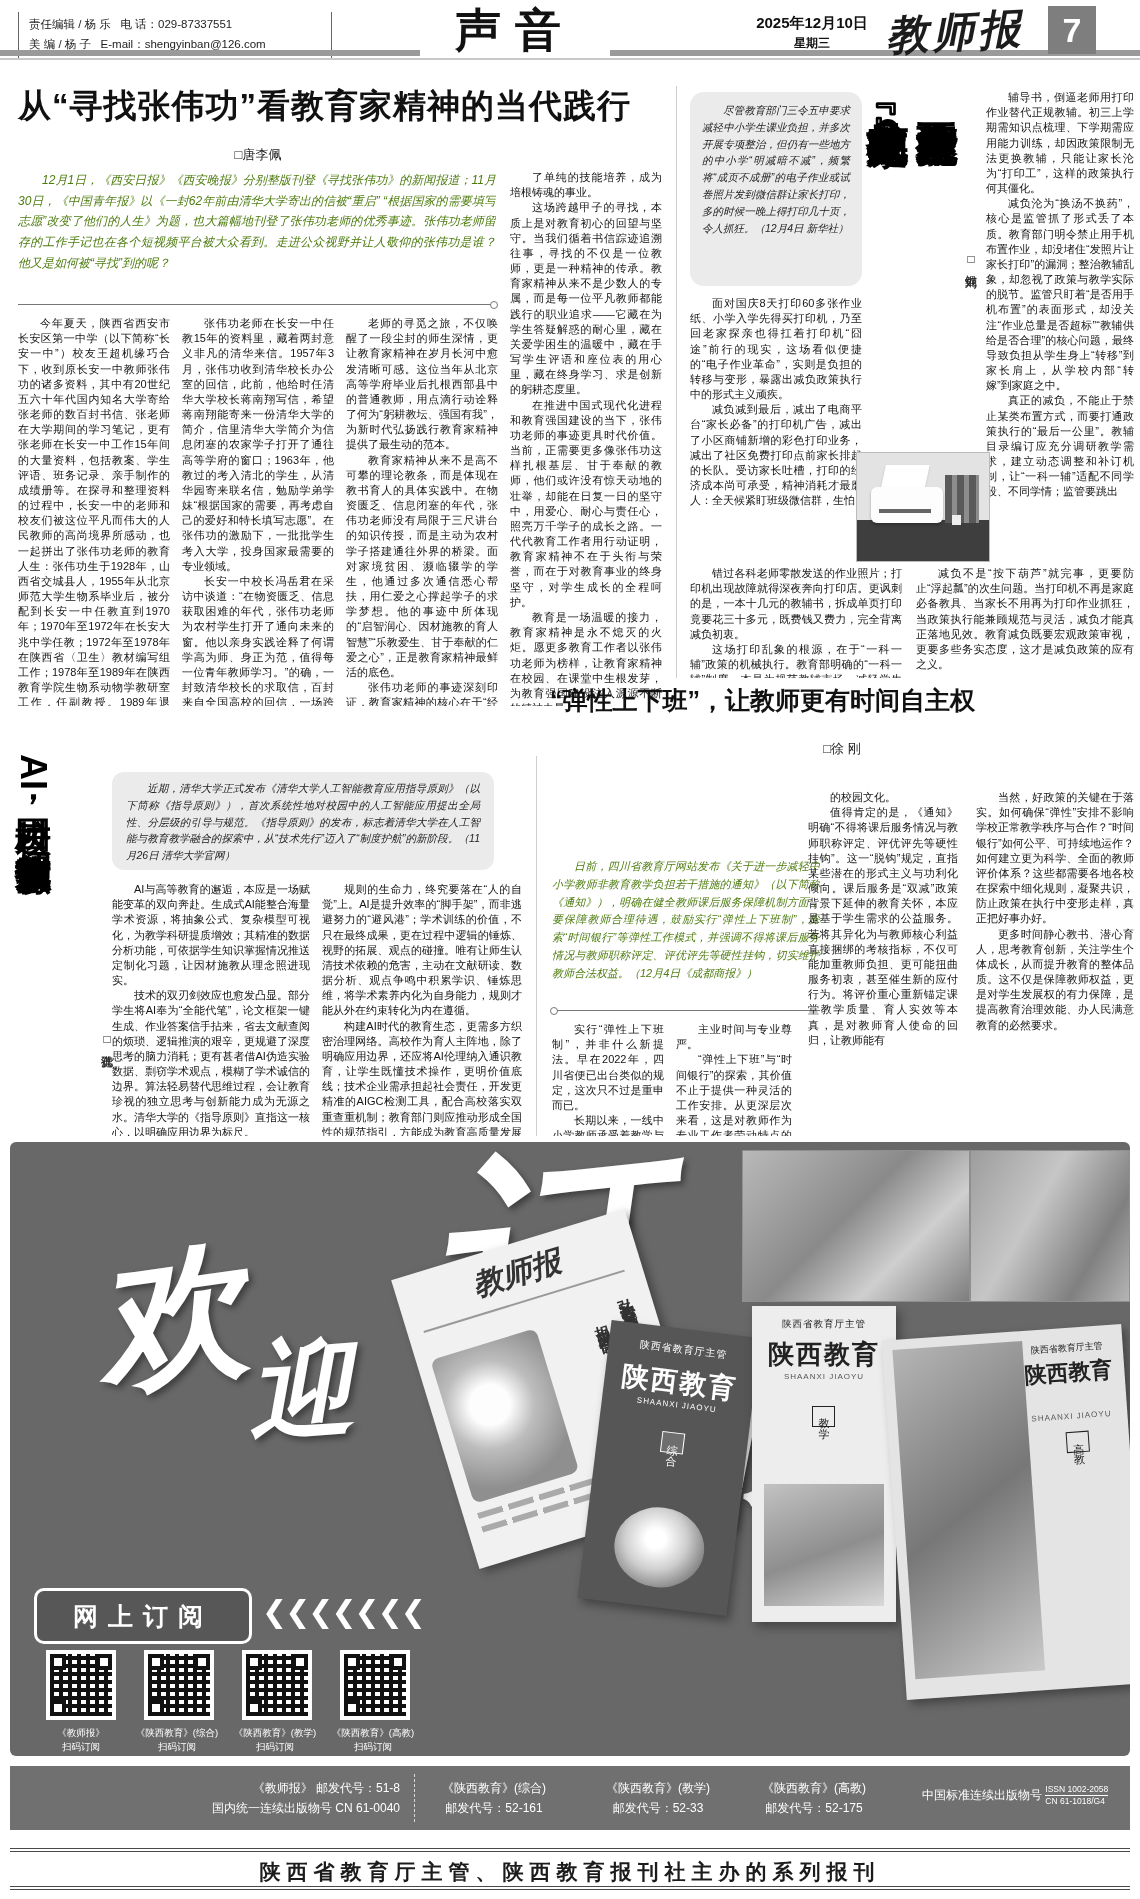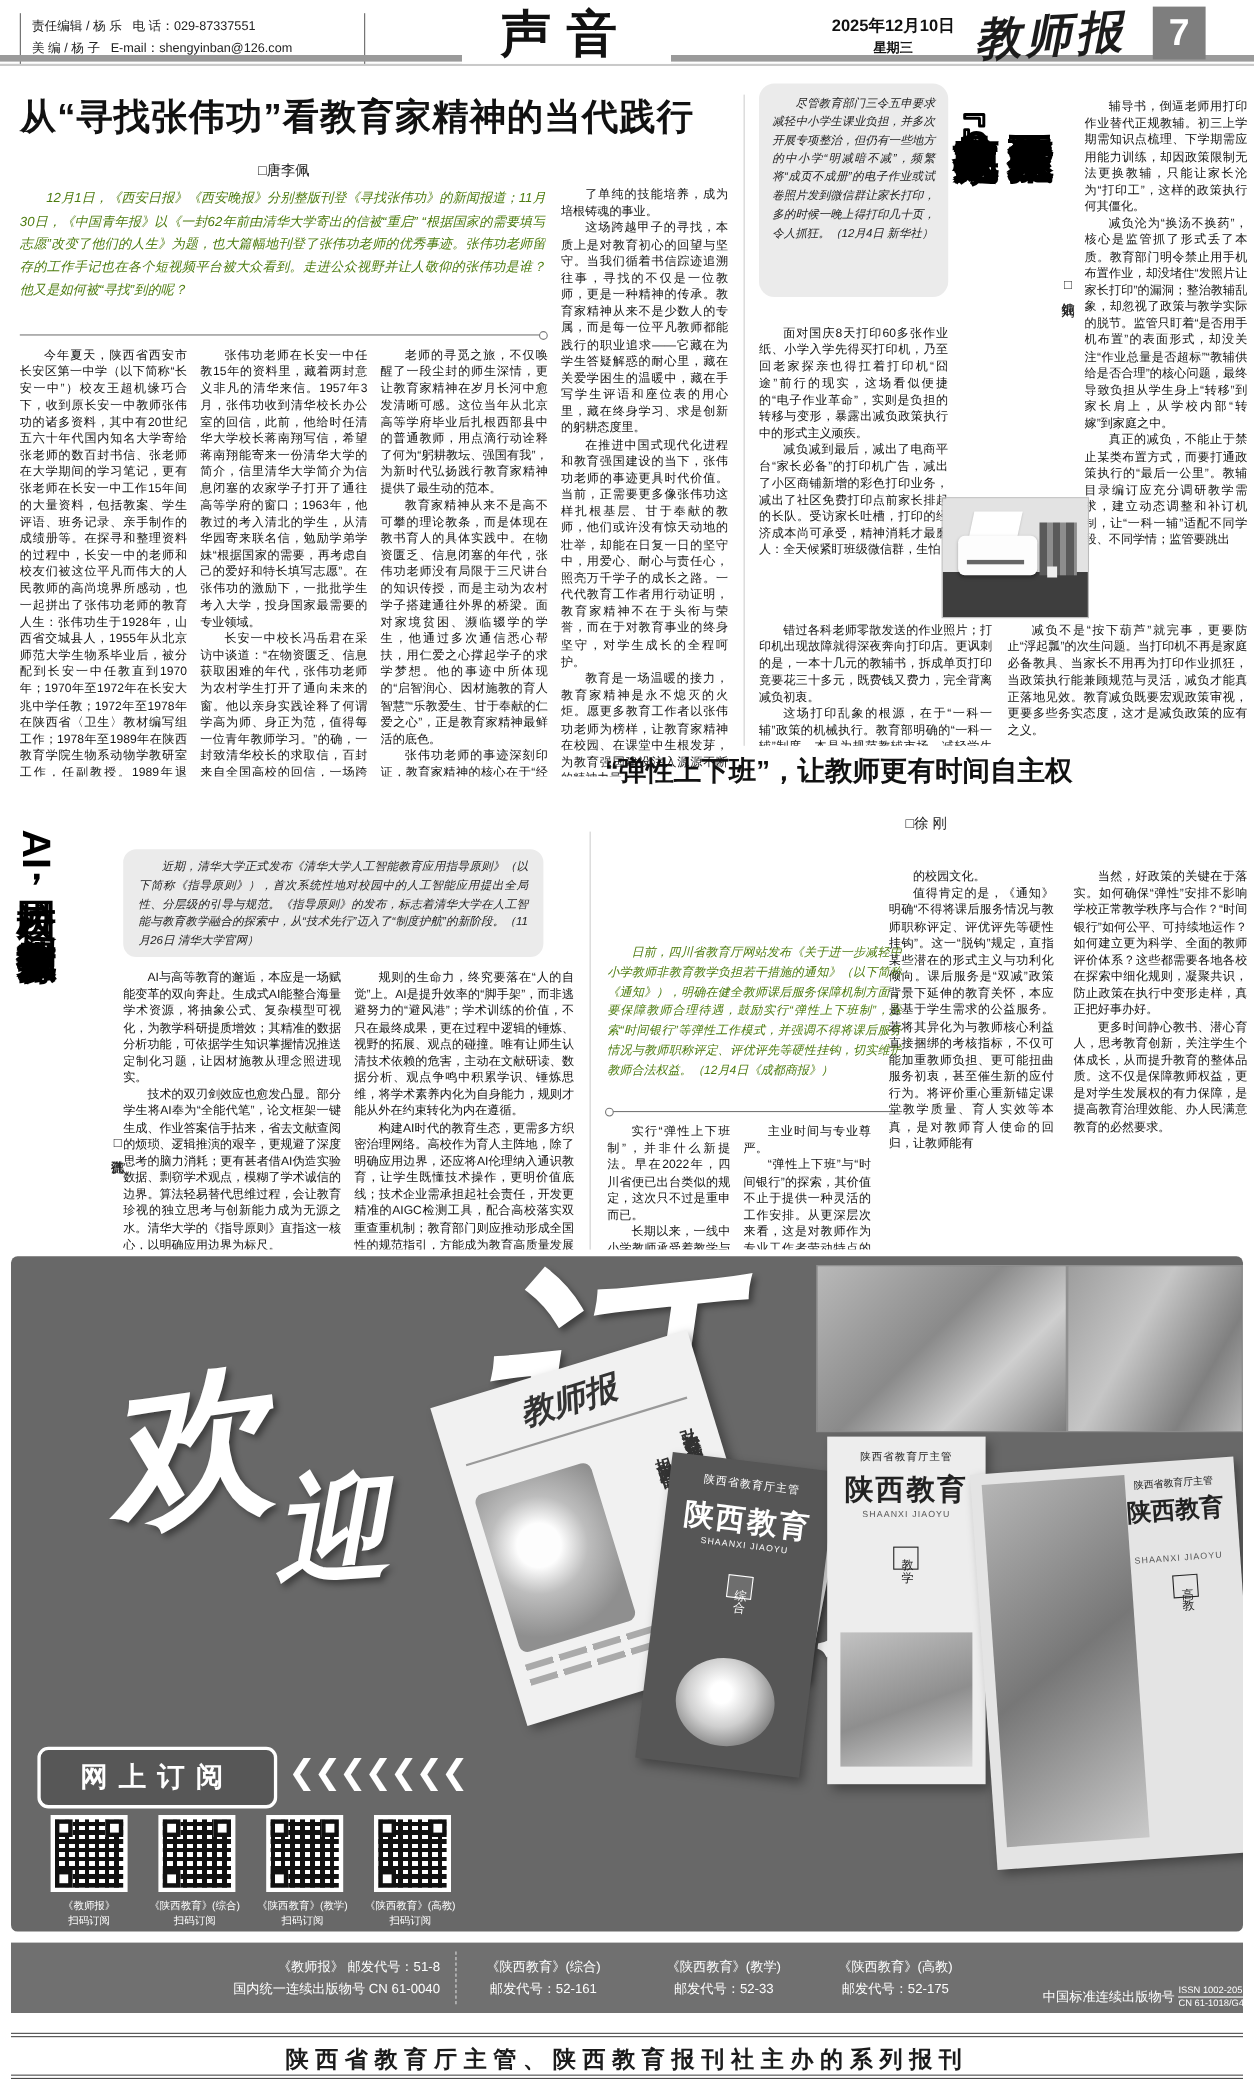--- a/index.html
+++ b/index.html
@@ -101,21 +101,21 @@
   </div>
 <div class="abs col" style="left:510px;top:170px;width:152px;height:536px;">
     <p>了单纯的技能培养，成为培根铸魂的事业。</p>
     <p>这场跨越甲子的寻找，本质上是对教育初心的回望与坚守。当我们循着书信踪迹追溯往事，寻找的不仅是一位教师，更是一种精神的传承。教育家精神从来不是少数人的专属，而是每一位平凡教师都能践行的职业追求——它藏在为学生答疑解惑的耐心里，藏在关爱学困生的温暖中，藏在手写学生评语和座位表的用心里，藏在终身学习、求是创新的躬耕态度里。</p>
     <p>在推进中国式现代化进程和教育强国建设的当下，张伟功老师的事迹更具时代价值。当前，正需要更多像张伟功这样扎根基层、甘于奉献的教师，他们或许没有惊天动地的壮举，却能在日复一日的坚守中，用爱心、耐心与责任心，照亮万千学子的成长之路。一代代教育工作者用行动证明，教育家精神不在于头衔与荣誉，而在于对教育事业的终身坚守，对学生成长的全程呵护。</p>
     <p>教育是一场温暖的接力，教育家精神是永不熄灭的火炬。愿更多教育工作者以张伟功老师为榜样，让教育家精神在校园、在课堂中生根发芽，为教育强国建设注入源源不断的精神力量。</p>
   </div>
 
 <div class="abs vrule" style="left:676px;top:86px;height:592px;"></div>
 
-<div class="abs graybox" style="left:690px;top:76px;width:172px;height:194px;">
+<div class="abs graybox" style="left:690px;top:92px;width:172px;height:194px;">
     <p>尽管教育部门三令五申要求减轻中小学生课业负担，并多次开展专项整治，但仍有一些地方的中小学“明减暗不减”，频繁将“成页不成册”的电子作业或试卷照片发到微信群让家长打印，多的时候一晚上得打印几十页，令人抓狂。（12月4日 新华社）</p>
   </div>
 <div class="abs col" style="left:690px;top:296px;width:172px;height:262px;">
     <p>面对国庆8天打印60多张作业纸、小学入学先得买打印机，乃至回老家探亲也得扛着打印机“囧途”前行的现实，这场看似便捷的“电子作业革命”，实则是负担的转移与变形，暴露出减负政策执行中的形式主义顽疾。</p>
     <p>减负减到最后，减出了电商平台“家长必备”的打印机广告，减出了小区商铺新增的彩色打印业务，减出了社区免费打印点前家长排起的长队。受访家长吐槽，打印的经济成本尚可承受，精神消耗才最磨人：全天候紧盯班级微信群，生怕</p>
   </div>
 <div class="abs vhead" style="left:856px;top:90px;height:566px;width:106px;font-size:42px;line-height:1.18;">
   <span>政策执行不能舍本逐末</span>
   <span>打印机成『家庭教具』？</span>
 </div>
@@ -282,19 +282,19 @@
       <div>邮发代号：52-161</div>
   </div>
   <div class="fblk" style="left:596px;top:12px;text-align:center;">
     <div>《陕西教育》(教学)</div>
       <div>邮发代号：52-33</div>
   </div>
   <div class="fblk" style="left:752px;top:12px;text-align:center;">
     <div>《陕西教育》(高教)</div>
       <div>邮发代号：52-175</div>
   </div>
-  <div class="fblk" style="left:912px;top:38px;margin-left:26px;">
+  <div class="fblk" style="left:912px;top:18px;">
     <span>中国标准连续出版物号</span>
     <span class="issn"><span>ISSN 1002-2058</span><span class="b">CN 61-1018/G4</span></span>
   </div>
 </div>
 
 <div class="abs banner">陕西省教育厅主管、陕西教育报刊社主办的系列报刊</div>
 
 </body></html>

